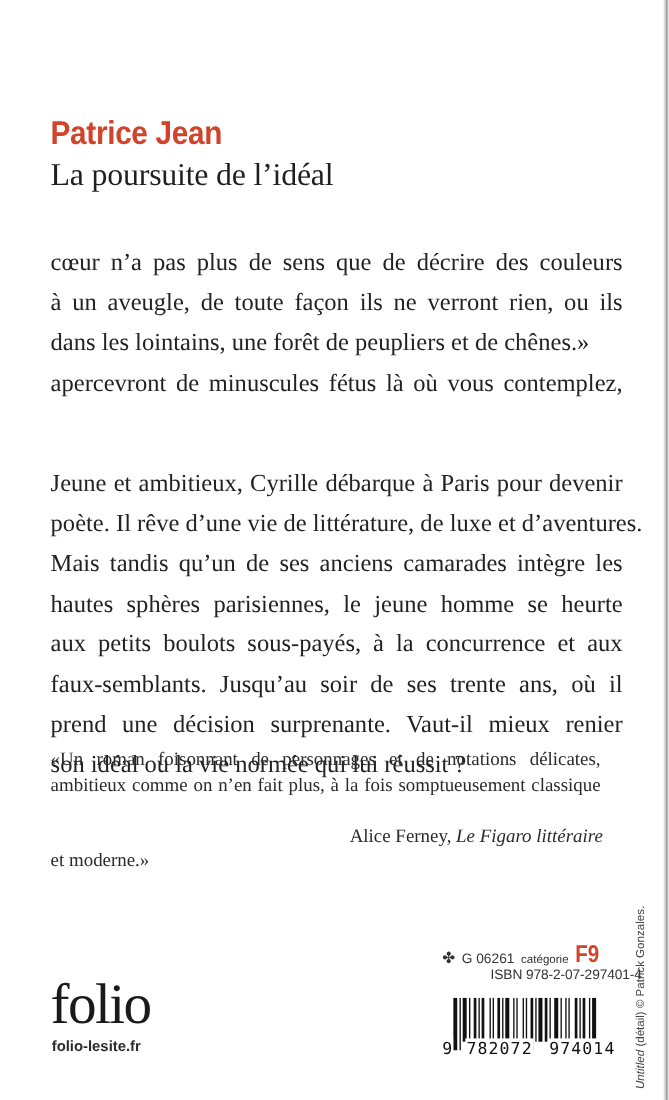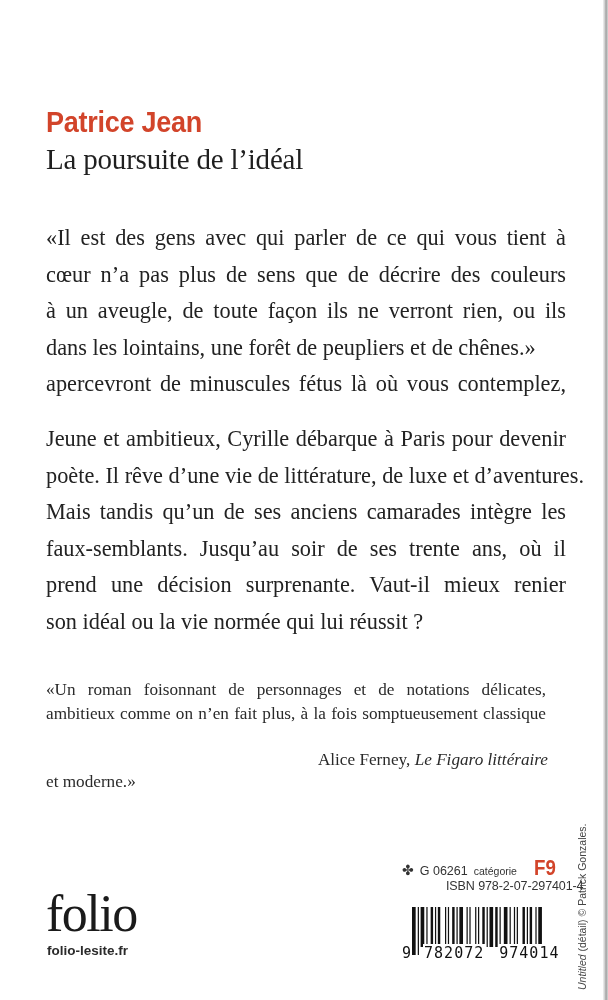--- a/index.html
+++ b/index.html
@@ -51,21 +51,21 @@
     font-family:"Liberation Sans","DejaVu Sans",sans-serif;
     font-weight:bold; font-size:13.5px; color:#2a2a2a;text-align:center;
   }
   .codeline {
     position:absolute; left:402px; top:855px;
     font-family:"Liberation Sans","DejaVu Sans",sans-serif;
     color:#333; white-space:nowrap; display:flex; align-items:baseline;
   }
   .codeline .logo { font-size:14px; margin-right:6px; color:#333; }
   .codeline .gcode { font-size:12.5px; margin-right:6px; }
-  .codeline .catlabel { font-size:10.5px; margin-right:17px; }
+  .codeline .catlabel { font-size:10.5px; margin-right:6px; }
   .codeline .cat { font-size:22px; font-weight:bold; color:#d2442a; transform:scaleX(0.85); transform-origin:left; display:inline-block; }
   .isbn {
     position:absolute; left:418px; top:879px;
     font-family:"Liberation Sans","DejaVu Sans",sans-serif;
     font-size:12.5px; color:#333; letter-spacing:-0.1px;margin-left:28px;
   }
   .barcode {
     position:absolute; left:412px; top:907px; width:132px; height:48px;
   }
   .barcode-digits {
@@ -84,31 +84,32 @@
 </style>
 </head>
 <body>
 
 <div class="edge"></div>
 
 <div class="author">Patrice Jean</div>
 <div class="title">La poursuite de l’idéal</div>
 
 <div class="para q1">
-  <span class="line">«Il est des gens avec qui parler de ce qui vous tient à</span>
   <span class="line">cœur n’a pas plus de sens que de décrire des couleurs</span>
   <span class="line">à un aveugle, de toute façon ils ne verront rien, ou ils</span>
   <span class="line last">dans les lointains, une forêt de peupliers et de chênes.»</span>
   <span class="line">apercevront de minuscules fétus là où vous contemplez,</span>
 </div>
 
 <div class="para q2">
   <span class="line">Jeune et ambitieux, Cyrille débarque à Paris pour devenir</span>
   <span class="line">poète. Il rêve d’une vie de littérature, de luxe et d’aventures.</span>
   <span class="line">Mais tandis qu’un de ses anciens camarades intègre les</span>
+  <span class="line">hautes sphères parisiennes, le jeune homme se heurte</span>
+  <span class="line">aux petits boulots sous-payés, à la concurrence et aux</span>
   <span class="line">faux-semblants. Jusqu’au soir de ses trente ans, où il</span>
   <span class="line">prend une décision surprenante. Vaut-il mieux renier</span>
   <span class="line last">son idéal ou la vie normée qui lui réussit ?</span>
 </div>
 
 <div class="review">
   <span class="line">«Un roman foisonnant de personnages et de notations délicates,</span>
   <span class="line">ambitieux comme on n’en fait plus, à la fois somptueusement classique</span>
   <span class="line last">et moderne.»</span>
 </div>

